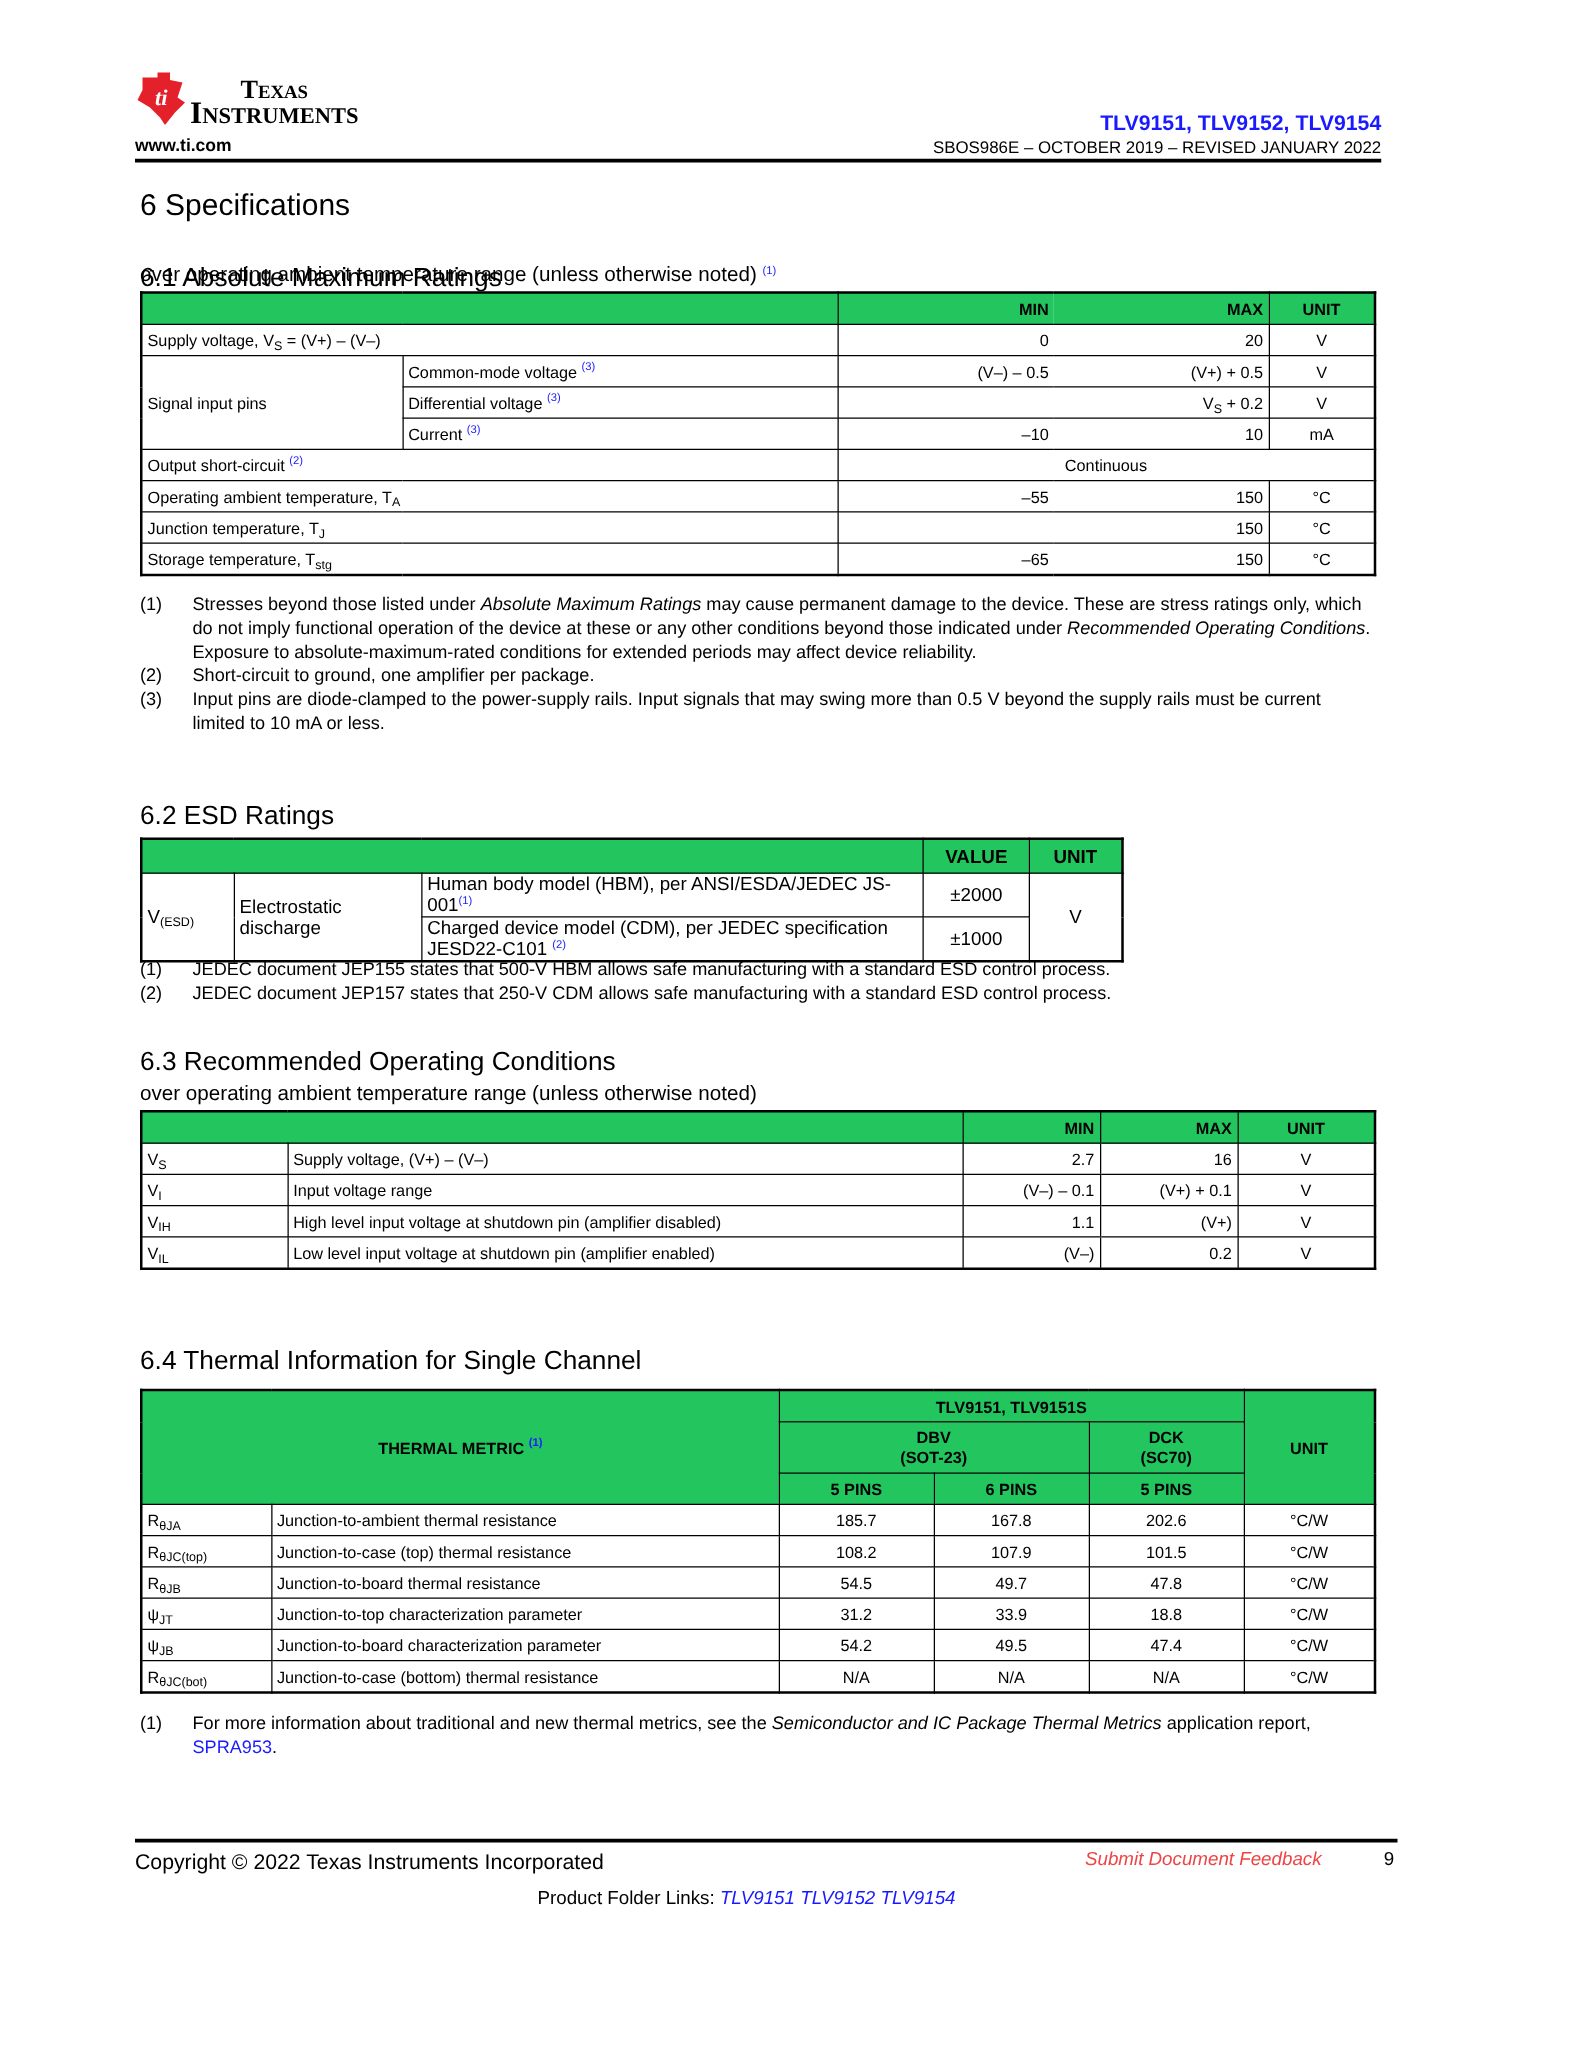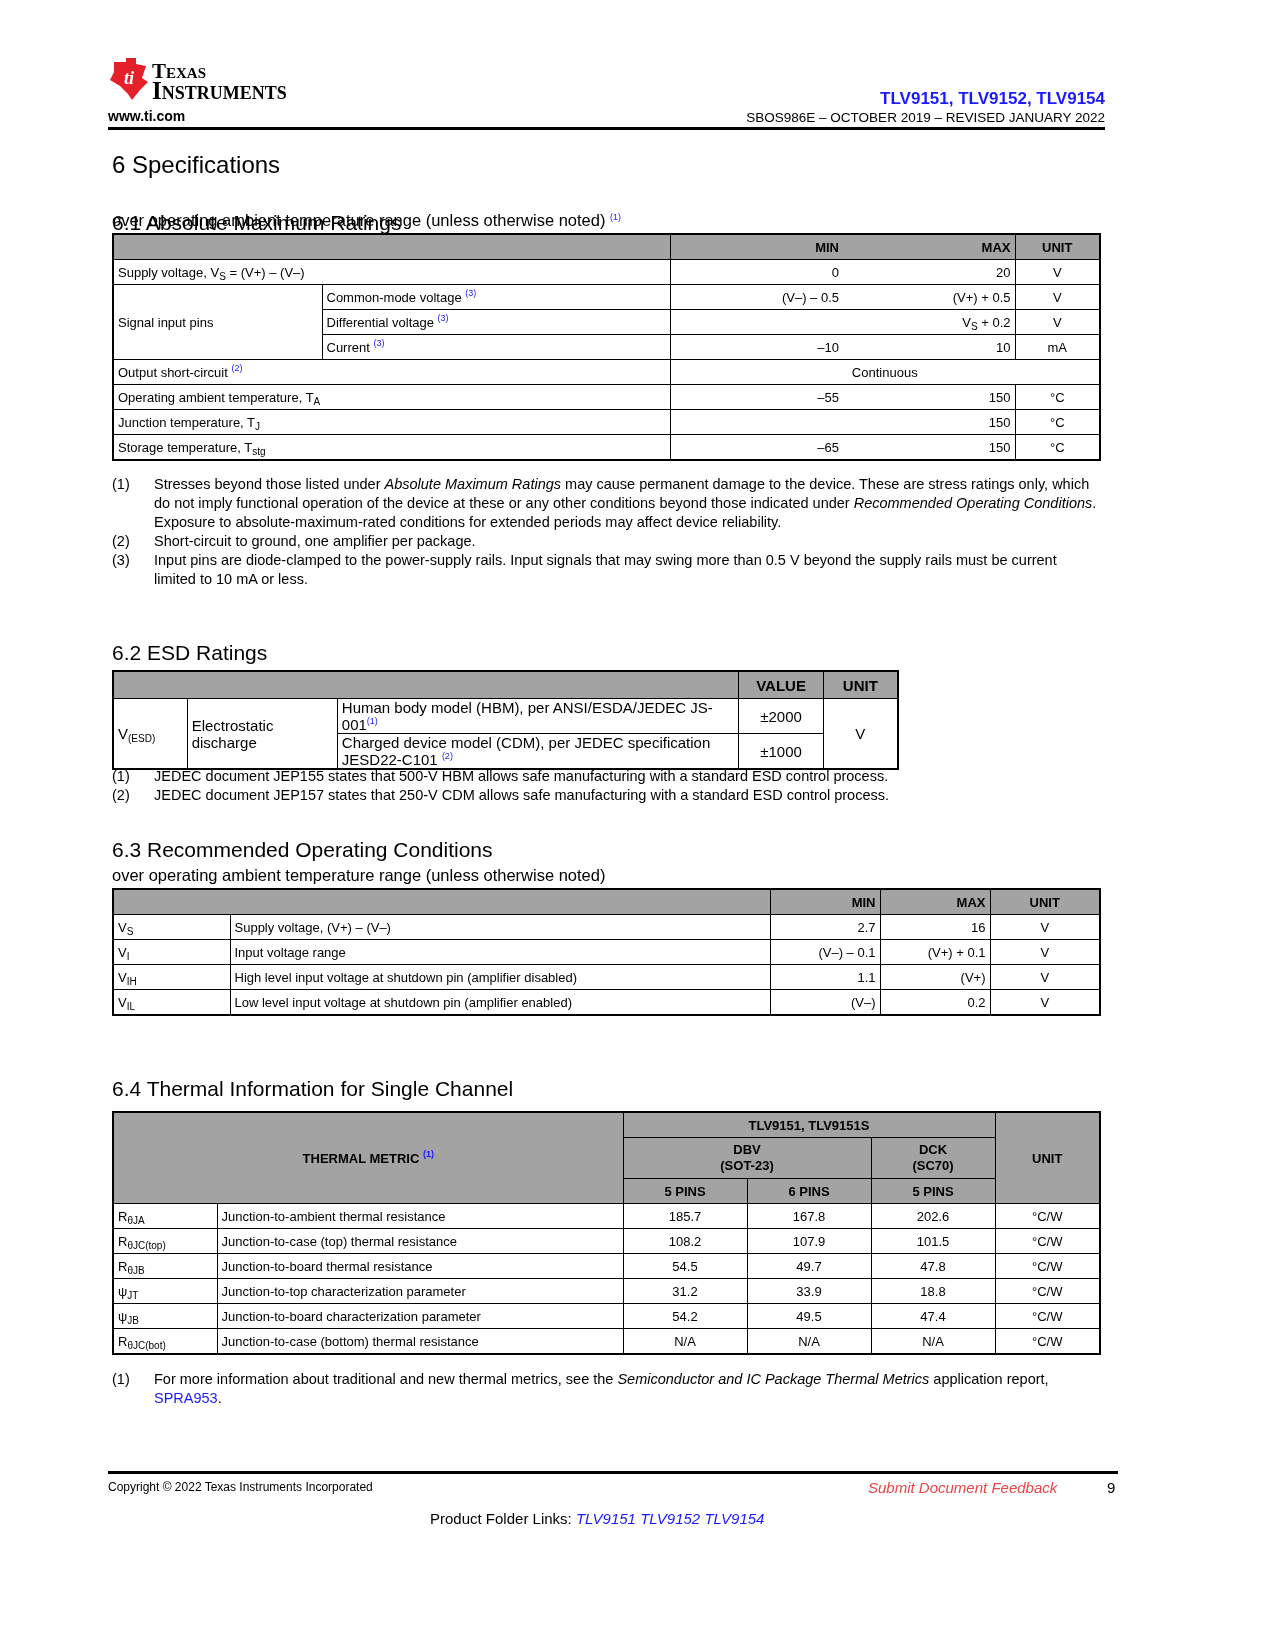--- a/index.html
+++ b/index.html
@@ -5,45 +5,45 @@
   html, body { margin: 0; padding: 0; background: #ffffff; }
   body { width: 1275px; height: 1650px; position: relative; font-family: "Liberation Sans", sans-serif; color: #000; overflow: hidden; }
   .abs { position: absolute; }
   .blue { color: #1a1aff; }
   a, .link { color: #1a1aff; text-decoration: none; }
   sup { font-size: 9px; vertical-align: 6px; line-height: 0; }
   sub { font-size: 10px; vertical-align: -3px; line-height: 0; }
 
   
   .logo { left: 108px; top: 58px; width: 200px; height: 46px; }
-  .logo-text { left: 152px; top: 62px; font-weight: bold; font-size: 21px; line-height: 19px; letter-spacing: 0px; font-family: "Liberation Serif", serif; }
+  .logo-text { left: 152px; top: 62px; font-weight: bold; font-size: 21px; line-height: 19px; letter-spacing: 0px; font-family: "Liberation Serif", serif; text-align: center; }
   .site { left: 108px; top: 108px; font-size: 14px; font-weight: bold; }
   .doc-title { right: 170px; top: 89px; font-size: 17px; font-weight: bold; color: #1a1aff; }
   .doc-rev { right: 170px; top: 110px; font-size: 13.5px; }
   .hrule { left: 108px; width: 997px; height: 3px; background: #000; }
   .h1 { left: 112px; top: 151px; font-size: 24px; }
   .h2 { font-size: 21px; left: 112px; }
   .cond { left: 112px; font-size: 16.5px; }
 
   table { position: absolute; border-collapse: collapse; font-size: 13px; }
   td, th { border: 1px solid #000; padding: 0 4px; height: 24px; }
-  th { background: #a3a3a3; font-weight: bold; font-size: 13px; }
+  th { background: #22c55e; font-weight: bold; font-size: 13px; }
   .tbl { border: 2px solid #000; }
   .r { text-align: right; }
   .c { text-align: center; }
   .nb-r { border-right: none; }
   .nb-l { border-left: none; }
 
   .notes { position: absolute; left: 112px; width: 990px; font-size: 14.5px; line-height: 19px; }
   .note { display: flex; }
   .note .num { width: 42px; flex: none; }
   .note .txt { flex: 1; }
 
   .frule { left: 108px; width: 1010px; height: 3px; background: #000; top: 1471px; }
-  .copy { left: 108px; top: 1480px; font-size: 12px; }
+  .copy { left: 108px; top: 1480px; font-size: 17px; }
   .feedback { left: 868px; top: 1479px; font-size: 15px; font-style: italic; color: #ef4444; }
   .pageno { left: 1107px; top: 1479px; font-size: 15px; }
   .pfl { left: 430px; top: 1510px; font-size: 15px; }
   .pfl .link { font-style: italic; }
 </style>
 </head>
 <body>
 
 <svg class="abs logo" style="left:106px;top:56px;width:46px;height:46px;" viewBox="0 0 46 46">
   <path d="M8 6 L20 6 L20 2 L30 2 L30 8 L40 10 L36 22 L42 26 L34 34 L26 44 L22 38 L14 30 L4 24 L8 16 Z" fill="#e4202b"></path>

